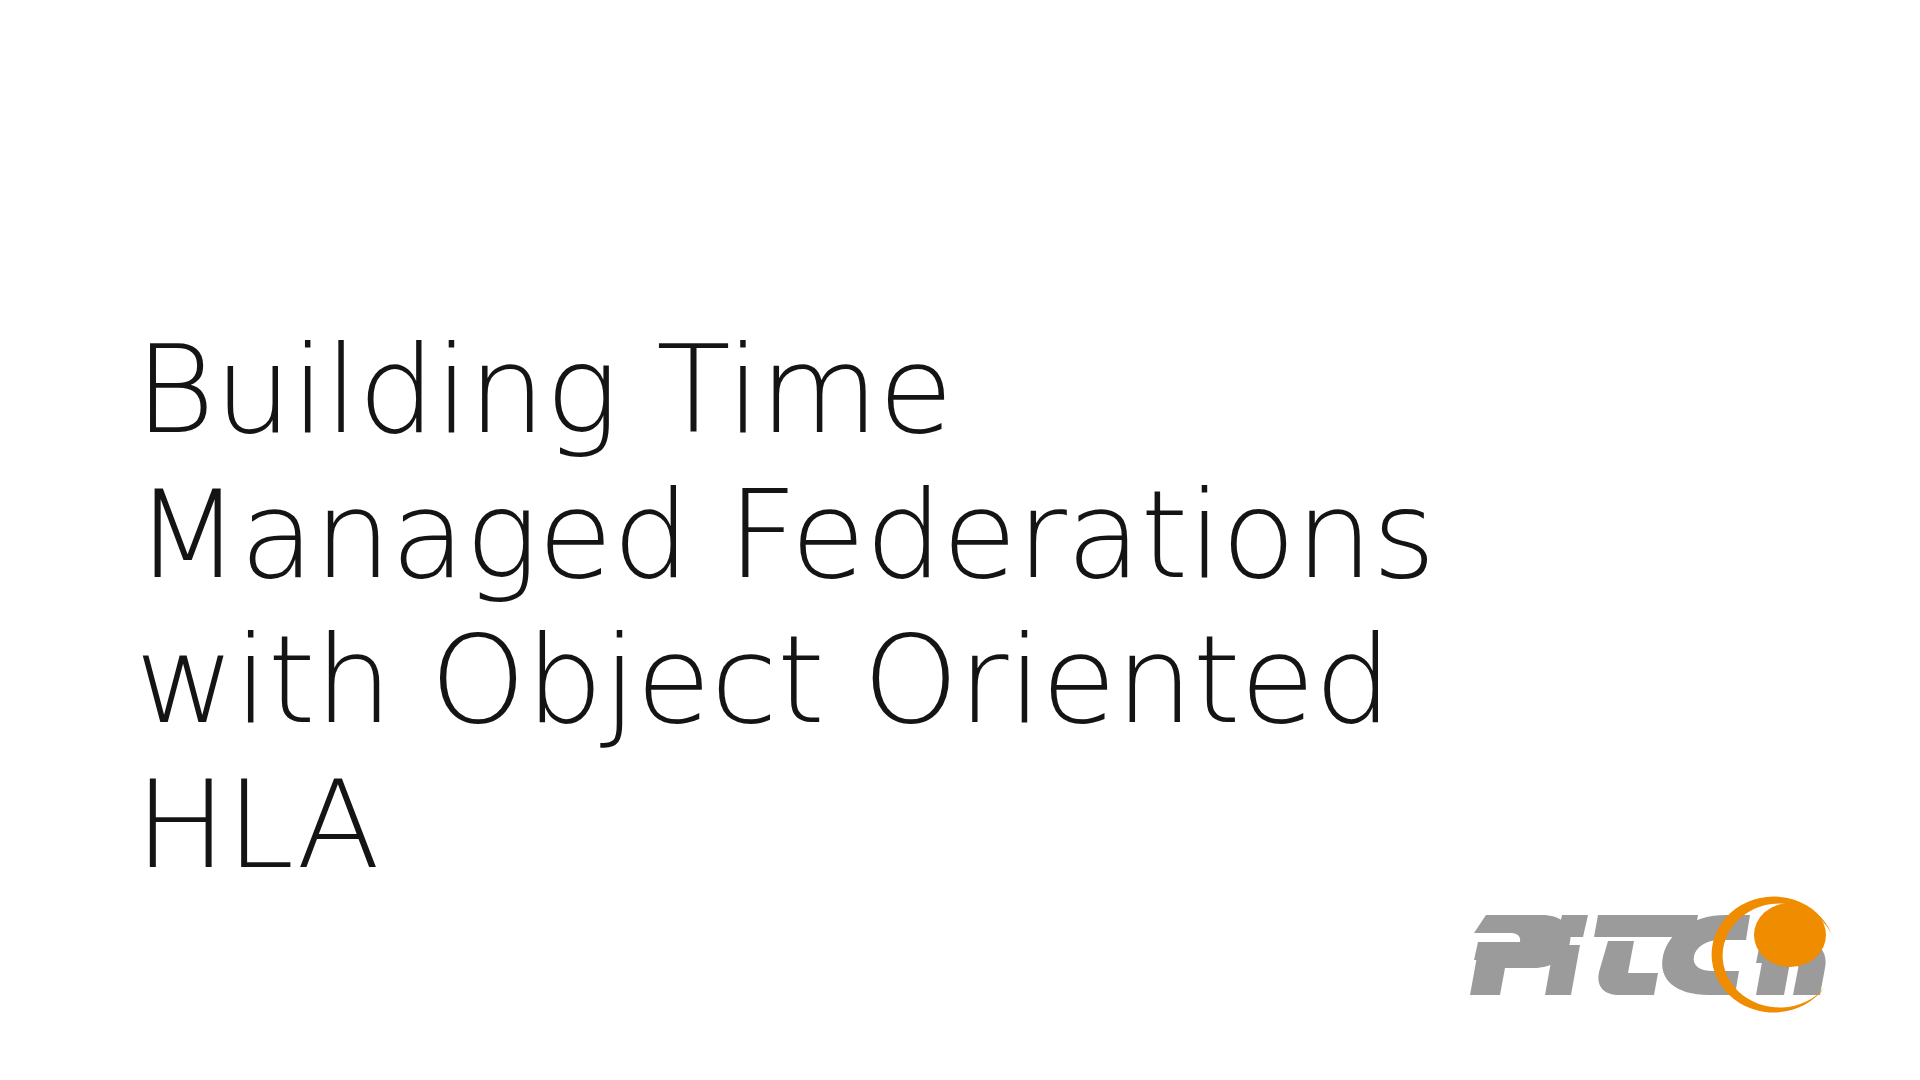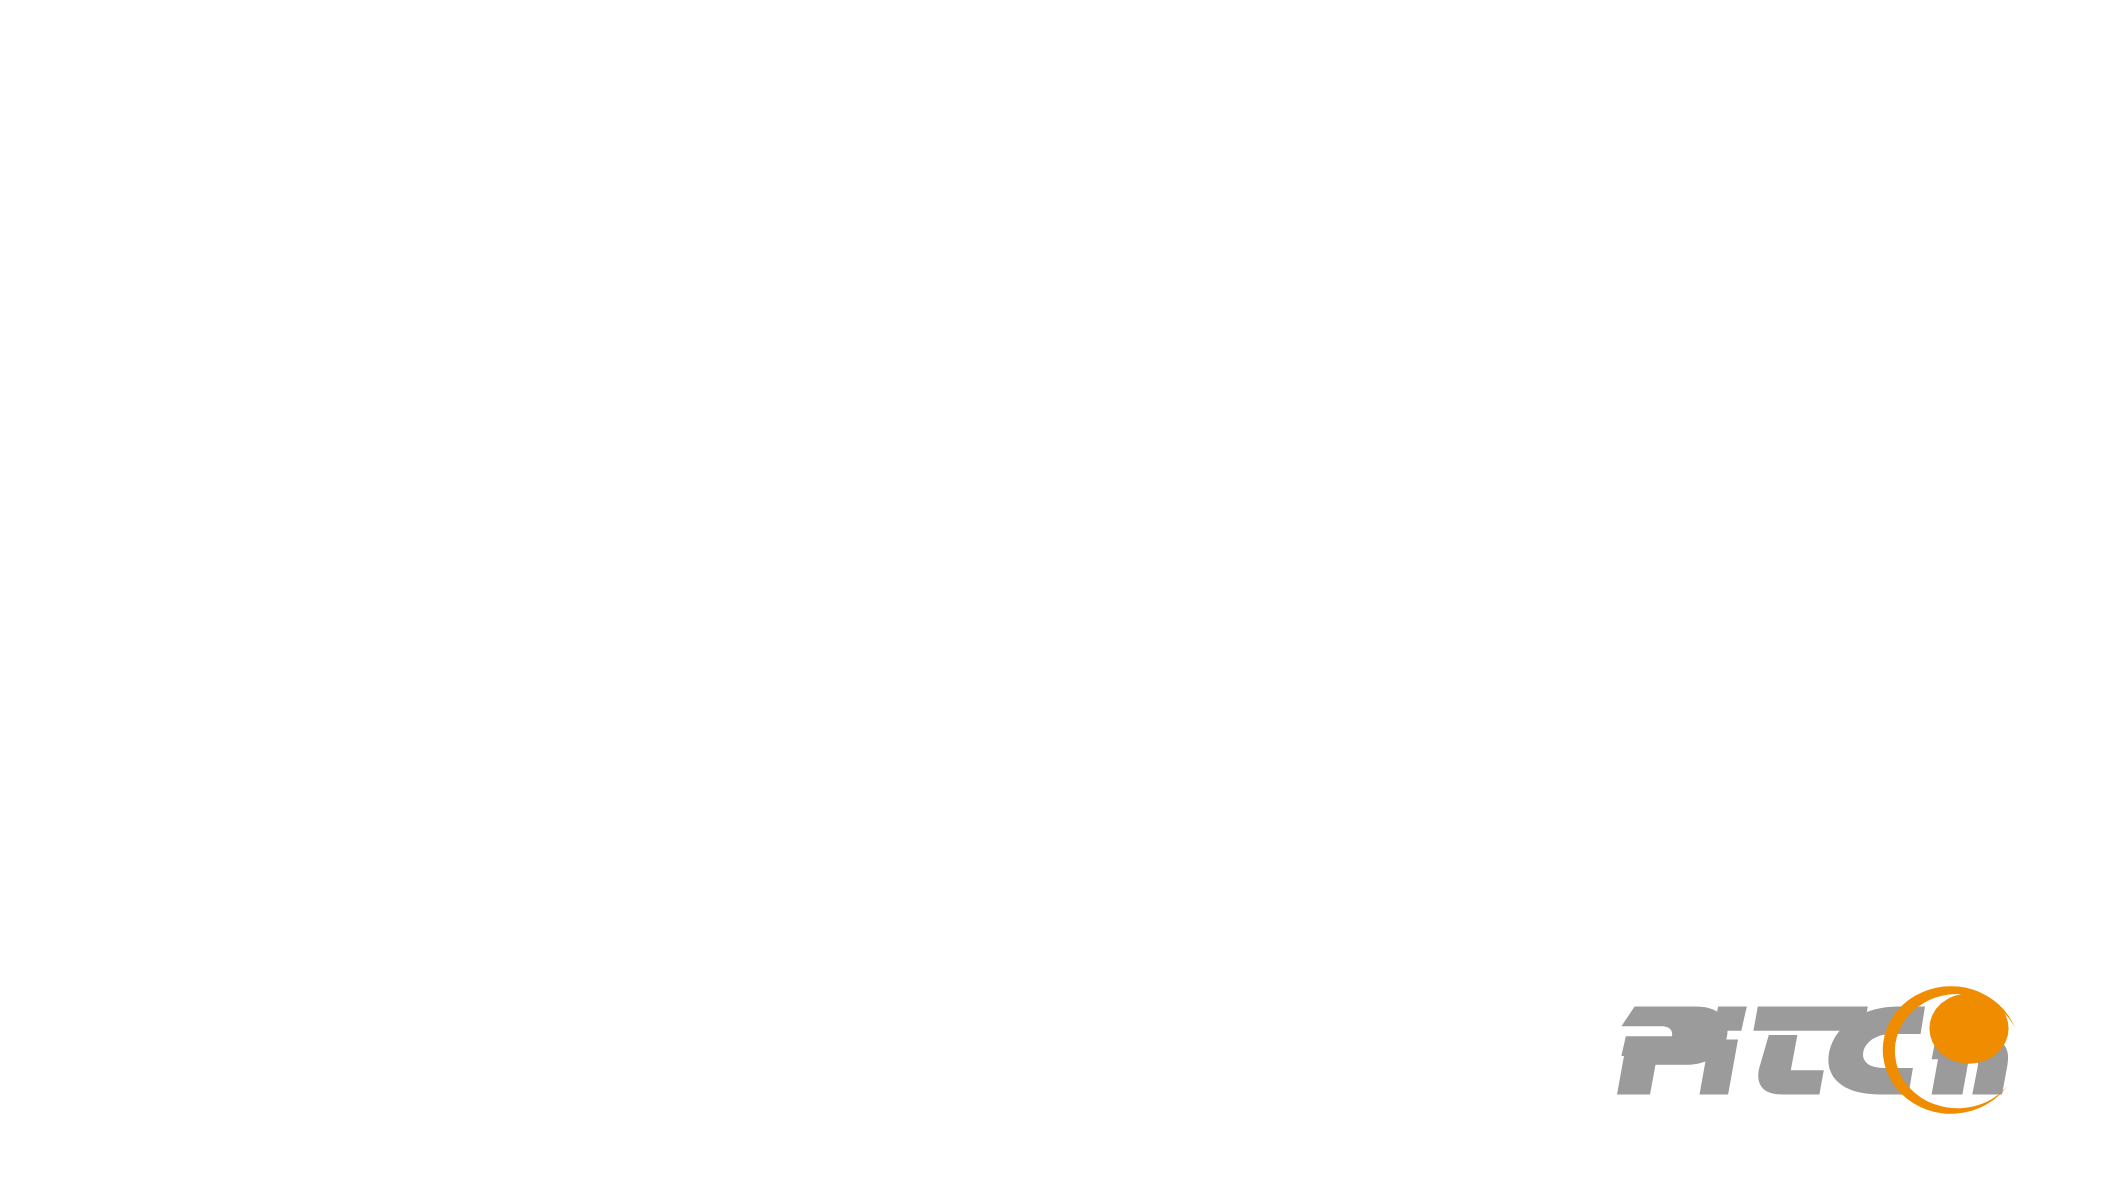--- a/index.html
+++ b/index.html
@@ -57,20 +57,23 @@
     display: block;
     width: 100%;
     height: 100%;
   }
 </style>
 </head>
 <body>
 
 <div class="slide">
 
+  <div class="title-block">
+    <h1 class="slide-title">Building Time Managed Federations with Object Oriented HLA</h1>
+  </div>
 
   <div class="logo">
     <svg viewBox="0 0 412 124" xmlns="http://www.w3.org/2000/svg" aria-label="Pitch">
 
       <g fill="#9b9b9b">
 
         <path d="M28 22 h56 c20 0 31 11 28 27 c-3 16 -17 26 -37 26 h-28 l-5 27 h-30 l8 -44 h30 h-1 c7 0 12 -3 13 -9 c1 -6 -3 -9 -10 -9 h-36 z"></path>
         <path d="M20 49 h49 c7 0 11 3 10 9 c-1 6 -6 9 -13 9 h-50 z"></path>
 
         <path d="M104 22 h26 l-5 22 h-26 z"></path>

